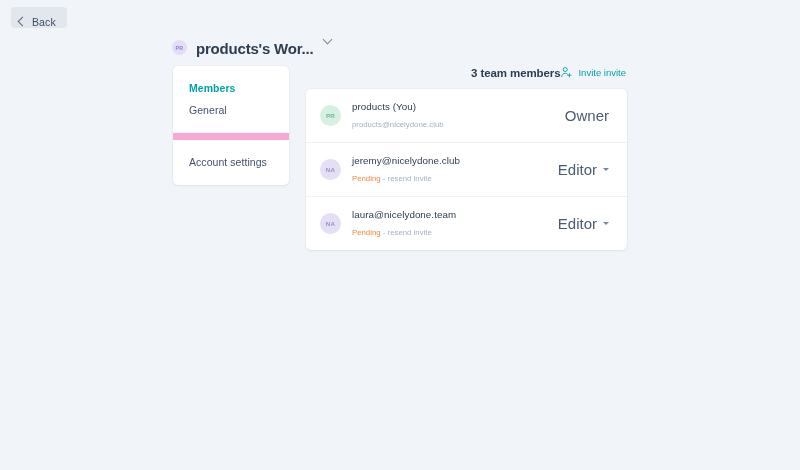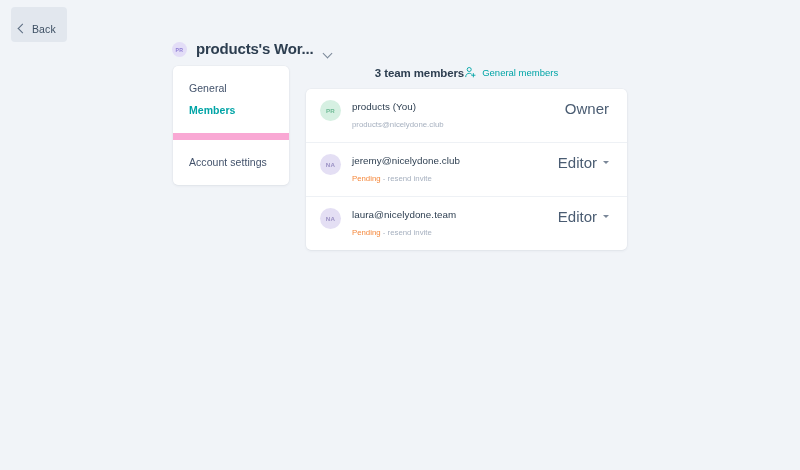--- a/index.html
+++ b/index.html
@@ -15,21 +15,21 @@
     font-family: "Liberation Sans", sans-serif;
     -webkit-font-smoothing: antialiased;
     color: #33475b;
   }
 
   
   .back-btn {
     position: absolute;
     left: 11px;
     top: 7px;
-    height: 35px;
+    height: 21px;
     padding: 8px 11px 0 8px;
     display: flex;
     align-items: center;
     gap: 6px;
     background: #e2e7ee;
     border: none;
     border-radius: 4px;
     cursor: pointer;
     font-family: "Liberation Sans", sans-serif;
   }
@@ -47,21 +47,21 @@
     color: #3d4f63;
     letter-spacing: .1px;
   }
 
   
   .ws-header {
     position: absolute;
     left: 172px;
     top: 40px;
     display: flex;
-    align-items: flex-end;
+    align-items: flex-start;
     gap: 9px;
     cursor: pointer;
   }
   .ws-badge {
     width: 15px;
     height: 15px;
     border-radius: 50%;
     background: #e3ddf7;
     color: #8f7fd4;
     font-size: 5.2px;
@@ -112,21 +112,21 @@
   
   .main {
     position: absolute;
     left: 306px;
     top: 66px;
     width: 321px;
   }
   .main-head {
     display: flex;
     align-items: center;
-    justify-content: center;
+    justify-content: flex-end;
     padding: 0 1px 10px 1px;
   }
   .main-title {
     font-size: 11.5px;
     font-weight: bold;
     color: #2d3e50;
     letter-spacing: -.1px;
   }
   .invite-link {
     display: flex;
@@ -140,21 +140,21 @@
 
   
   .members-card {
     background: #ffffff;
     border-radius: 5px;
     box-shadow: 0 1px 3px rgba(45,62,80,.07), 0 0 0 .5px rgba(45,62,80,.04);
     overflow: hidden;
   }
   .m-row {
     display: flex;
-    align-items: flex-start;
+    align-items: center;
     padding: 11px 14px 11px 14px;
     min-height: 42px;
   }
   .m-row + .m-row { border-top: 1px solid #eef1f5; }
 
   .avatar {
     width: 21px;
     height: 21px;
     border-radius: 50%;
     flex: 0 0 21px;
@@ -211,38 +211,38 @@
 </button>
 
 <div class="ws-header">
   <span class="ws-badge">PR</span>
   <span class="ws-title">products's Wor...</span>
   <span class="ws-caret"></span>
 </div>
 
 <nav class="sidebar">
   <div class="side-group">
+    <div class="side-item active">Members</div>
     <div class="side-item">General</div>
-    <div class="side-item active">Members</div>
   </div>
   <div class="side-group">
     <div class="side-item">Account settings</div>
   </div>
 </nav>
 
 <section class="main">
   <div class="main-head">
     <span class="main-title">3 team members</span>
     <span class="invite-link">
       <svg width="13" height="13" viewBox="0 0 20 20" fill="none">
         <circle cx="8" cy="5.4" r="3.1" stroke="#00a4a6" stroke-width="1.4"></circle>
         <path d="M2.6 16.4c0-3 2.4-5.2 5.4-5.2 1.3 0 2.4.4 3.3 1.1" stroke="#00a4a6" stroke-width="1.4" stroke-linecap="round"></path>
         <path d="M14.4 11.6v5.2M11.8 14.2h5.2" stroke="#00a4a6" stroke-width="1.4" stroke-linecap="round"></path>
       </svg>
-      <span>General members</span>
+      <span>Invite invite</span>
     </span>
   </div>
 
   <div class="members-card">
 
     <div class="m-row">
       <span class="avatar green">PR</span>
       <div class="m-info">
         <div class="m-name">products (You)</div>
         <div class="m-sub">products@nicelydone.club</div>

